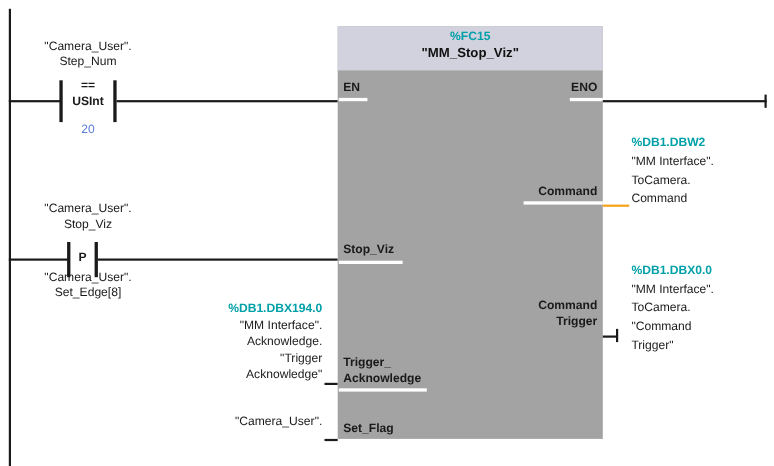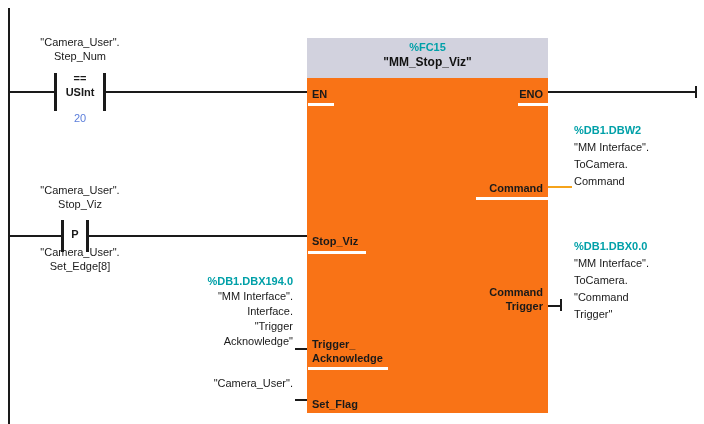--- a/index.html
+++ b/index.html
@@ -13,21 +13,21 @@
   .bar{position:absolute;width:3px;background:#1a1a1a;}
   .optext{position:absolute;font-size:11px;line-height:14px;text-align:center;color:#1a1a1a;}
   .opblock{position:absolute;font-size:11px;color:#1a1a1a;}
   .opblock span{display:block;}
   .opblock.right{text-align:right;}
   .lh15 span{line-height:15px;}
   .lh17 span{line-height:17px;}
   .addr{color:#00A0A8;font-weight:bold;}
   .ctext{position:absolute;font-size:11px;font-weight:bold;text-align:center;color:#1a1a1a;}
   .cvalue{position:absolute;font-size:11px;text-align:center;color:#5B7EDB;}
-  .block{position:absolute;left:307px;top:38px;width:241px;height:375px;background:#f97316;}
+  .block{position:absolute;left:307px;top:24px;width:241px;height:375px;background:#a3a3a3;}
   .blockhead{position:absolute;left:0;top:0;width:241px;height:40px;background:#D2D2DE;text-align:center;}
   .bh-addr{position:absolute;left:0;top:3px;width:241px;font-size:11px;font-weight:bold;color:#00A0A8;}
   .bh-name{position:absolute;left:0;top:17px;width:241px;font-size:12px;font-weight:bold;color:#111;}
   .param{position:absolute;font-size:11px;font-weight:bold;color:#1a1a1a;line-height:12px;white-space:nowrap;}
   .param.r{text-align:center;}
   .strip{position:absolute;height:3px;background:#ffffff;}
 </style>
 </head>
 <body>
 
@@ -57,21 +57,21 @@
   <div class="ctext" style="left:64px;top:228px;width:22px;">P</div>
   <div class="wire" style="left:89px;top:235px;width:218px;"></div>
   <div class="optext" style="left:10px;top:245px;width:140px;">
     <span style="display:block">"Camera_User".</span>
     <span style="display:block">Set_Edge[8]</span>
   </div>
 
   <div class="opblock right lh15" style="left:150px;top:274px;width:143px;">
     <span class="addr">%DB1.DBX194.0</span>
     <span>"MM Interface".</span>
-    <span>Interface.</span>
+    <span>Acknowledge.</span>
     <span>"Trigger</span>
     <span>Acknowledge"</span>
   </div>
   <div class="wire" style="left:295px;top:348px;width:12px;"></div>
 
   <div class="opblock right lh15" style="left:150px;top:376px;width:143px;">
     <span>"Camera_User".</span>
   </div>
   <div class="wire" style="left:295px;top:399px;width:12px;"></div>
 

